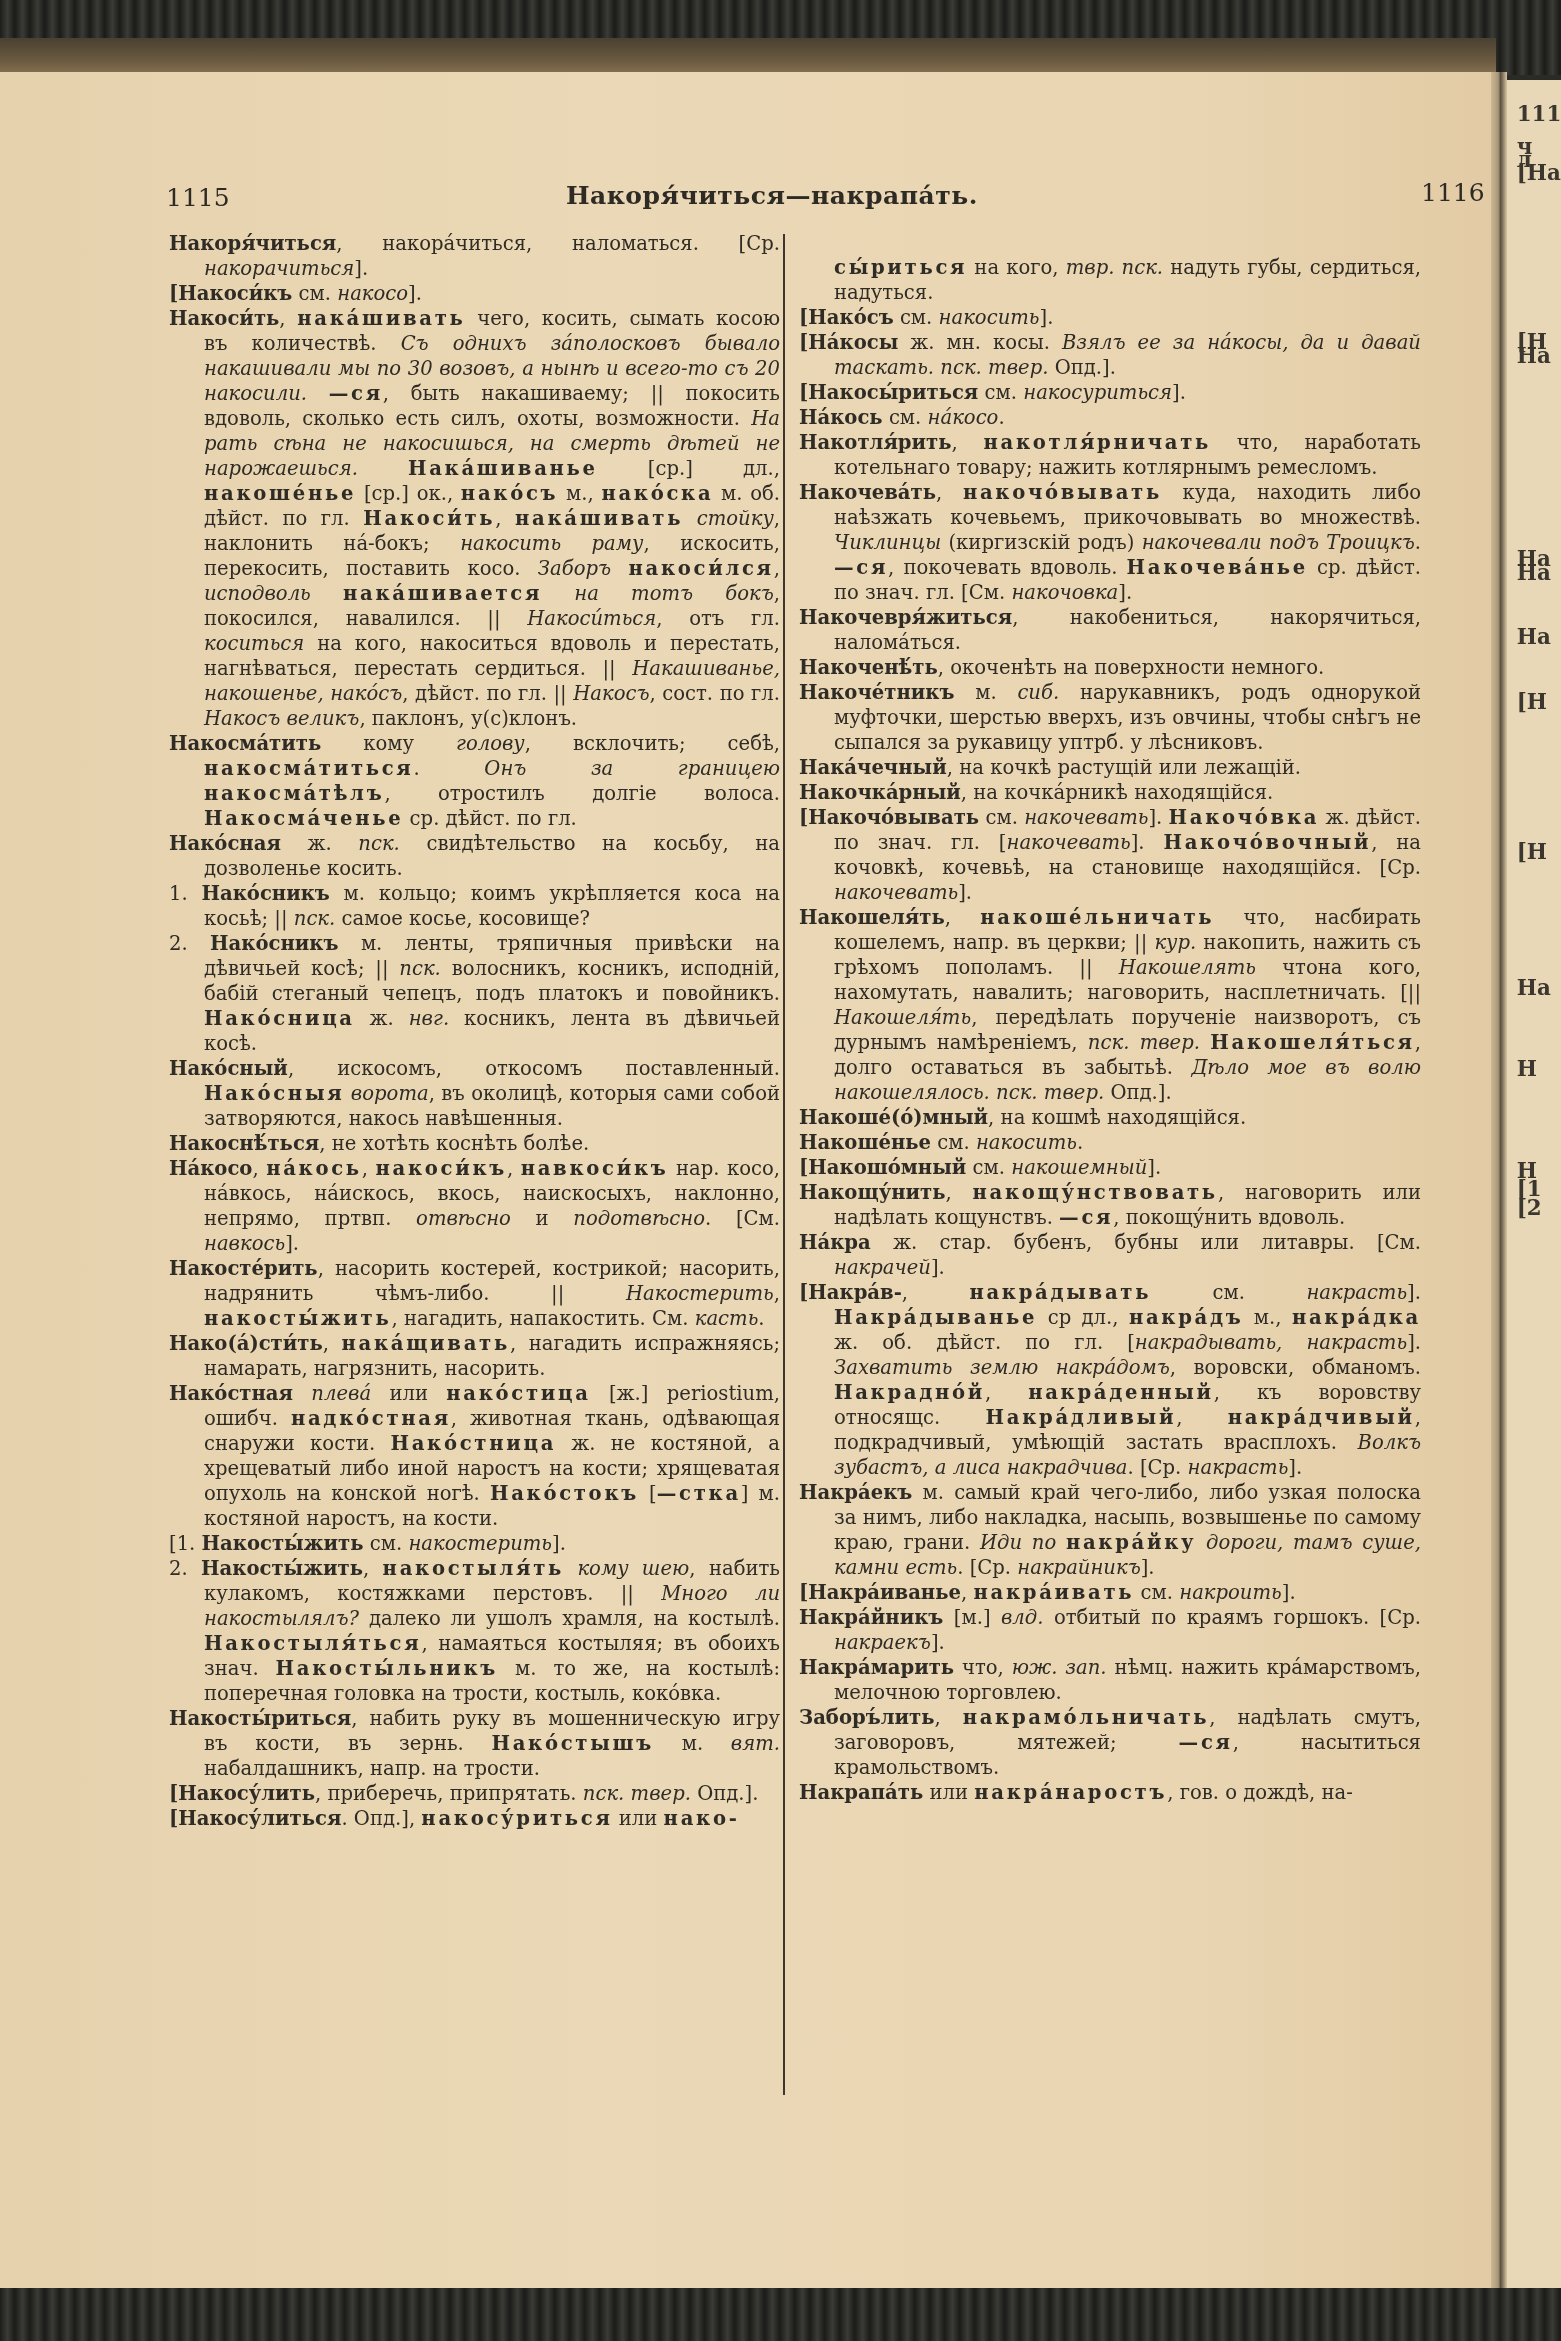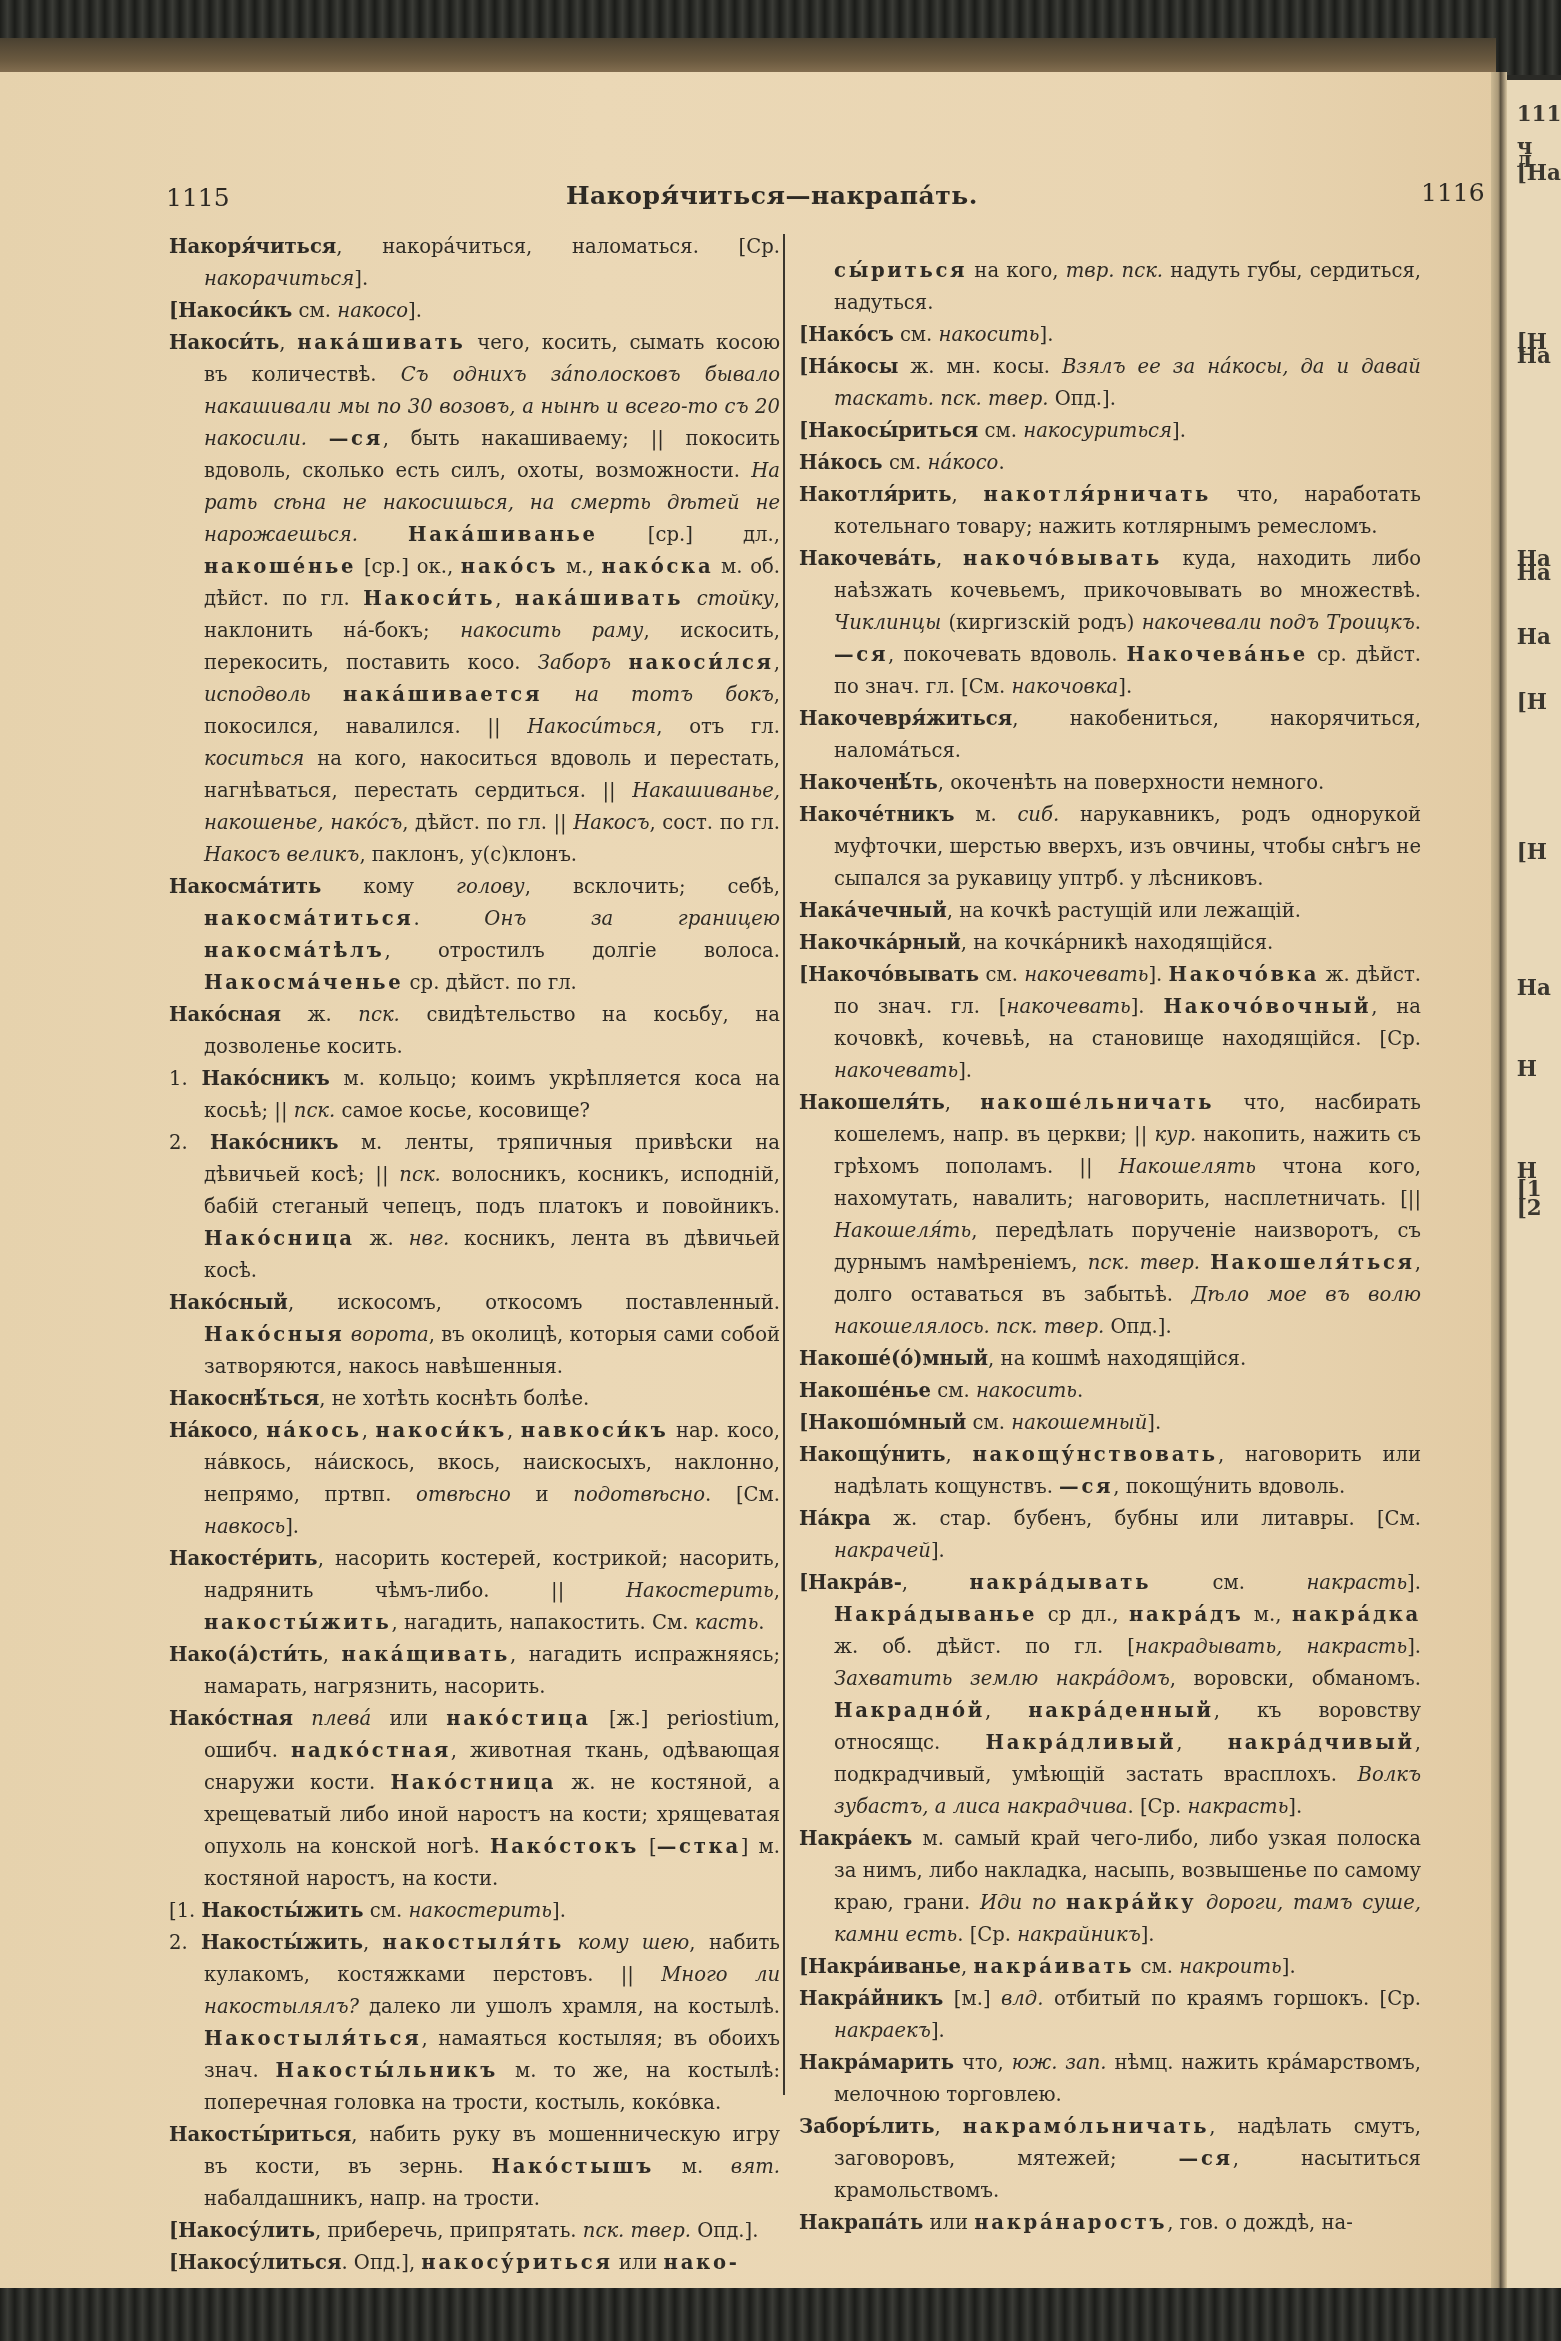--- a/index.html
+++ b/index.html
@@ -42,21 +42,21 @@
     position:absolute; top:178px; left:0; width:1497px; height:38px;
     font-family:"DejaVu Serif", serif; color:#2e2a24;
   }
   .page-num-left { position:absolute; left:166px; top:5.4px; font-size:25px; }
   .page-num-right { position:absolute; left:1389px; top:0px; font-size:25px;margin-left:32px; }
   .head-title {
     position:absolute; left:566px; top:3.2px; font-size:25px; font-weight:bold; letter-spacing:0.5px;
   }
   .column {
     position:absolute; top:231px; width:611px;
-    font-family:"DejaVu Serif", serif; font-size:19.6px; line-height:32px;
+    font-family:"DejaVu Serif", serif; font-size:19.6px; line-height:25px;
     color:#2f2b25; text-align:justify;
   }
   .col-left { left:169px; }
   .col-right { left:799px; width:622px; }
   .divider {
     position:absolute; left:783px; top:234px; width:1.6px; height:1861px; background:#3b362e;
   }
   .entry { margin:0; padding-left:35px; text-indent:-35px; }
   .entry.cont { text-indent:0;margin-top:24px; }
   .hw { font-weight:bold; }

